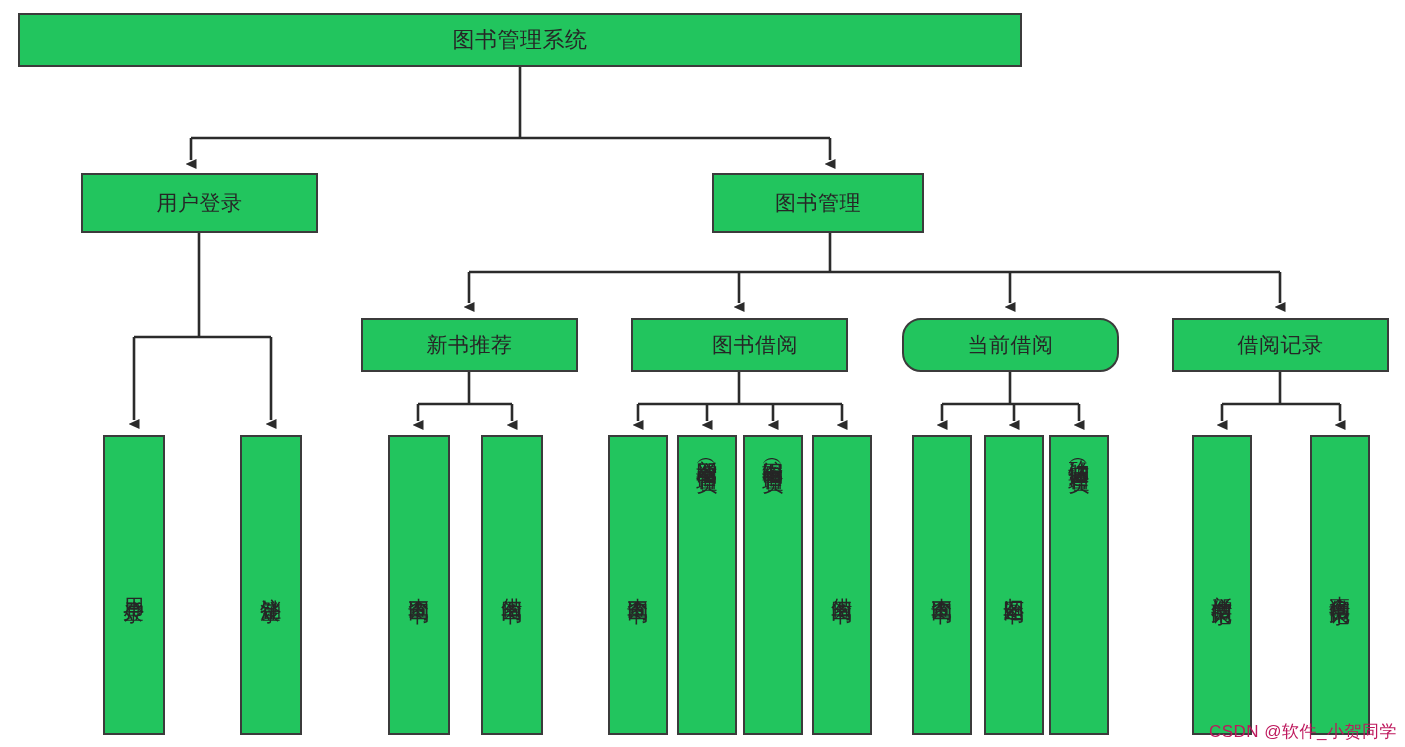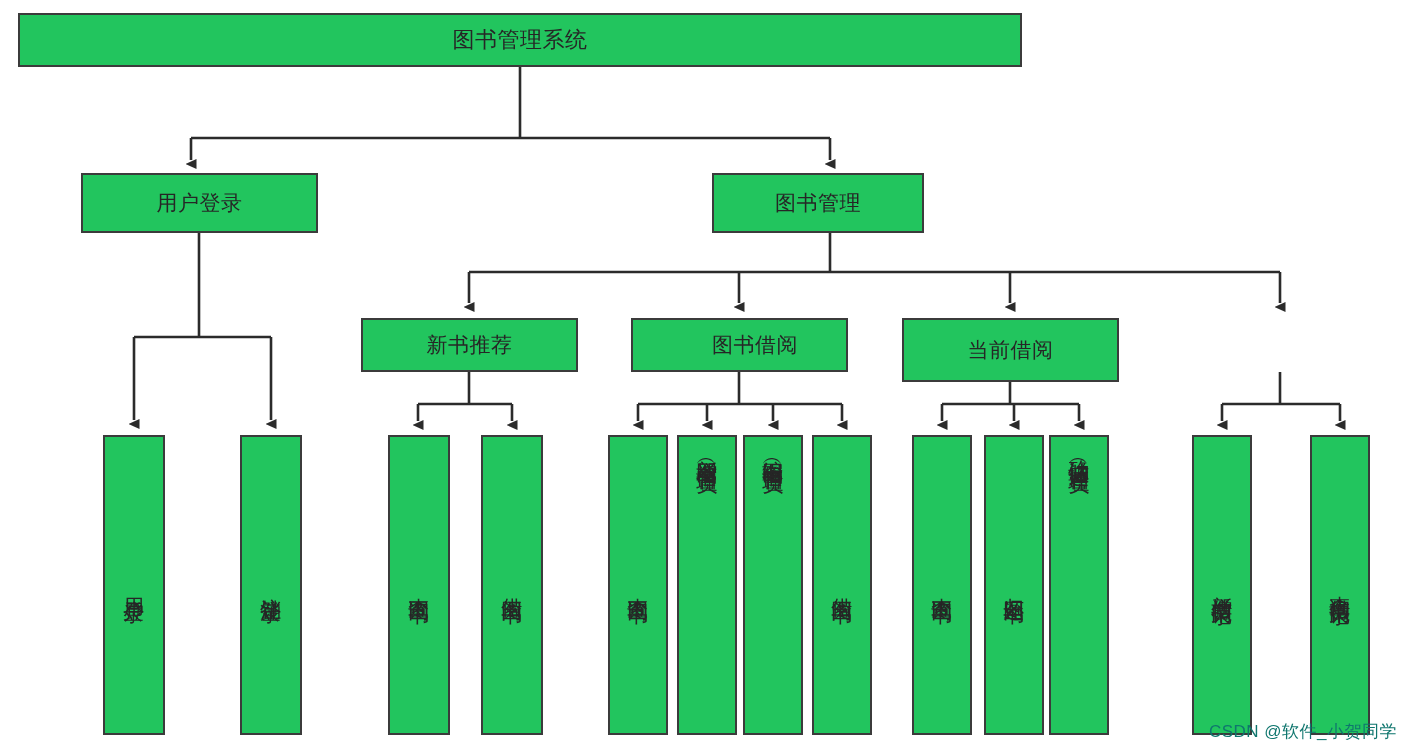--- a/index.html
+++ b/index.html
@@ -63,21 +63,21 @@
     max-height: 100%;
   }
   
   .node.vert.mid { align-items: center; padding-top: 0; }
 
   #watermark {
     position: absolute;
     right: 8px;
     bottom: 4px;
     font-size: 17px;
-    color: #0f766e;
+    color: #be185d;
     white-space: nowrap;
     letter-spacing: 0.5px;
   }
 </style>
 </head>
 <body>
 
 <div id="canvas">
 
   <svg id="edges" viewBox="0 0 1405 747" width="1405" height="747" xmlns="http://www.w3.org/2000/svg">
@@ -140,22 +140,25 @@
   <div class="node lvl1" style="left:712px; top:173px; width:212px; height:60px;">
     <span class="label">图书管理</span>
   </div>
 
   <div class="node lvl2" style="left:361px; top:318px; width:217px; height:54px;">
     <span class="label">新书推荐</span>
   </div>
   <div class="node lvl2" style="left:631px; top:318px; width:217px; height:54px;padding-left:31px;">
     <span class="label">图书借阅</span>
   </div>
-  <div class="node lvl2" style="left:902px; top:318px; width:217px; height:64px;">
+  <div class="node lvl2" style="left:902px; top:318px; width:217px; height:54px;border-radius:19px;">
     <span class="label">当前借阅</span>
+  </div>
+  <div class="node lvl2" style="left:1172px; top:318px; width:217px; height:54px;">
+    <span class="label">借阅记录</span>
   </div>
 
   <div class="node vert mid" style="left:103px; top:435px; width:62px; height:300px;">
     <span class="label">用户登录</span>
   </div>
   <div class="node vert mid" style="left:240px; top:435px; width:62px; height:300px;">
     <span class="label">注销登录</span>
   </div>
 
   <div class="node vert mid" style="left:388px; top:435px; width:62px; height:300px;">

